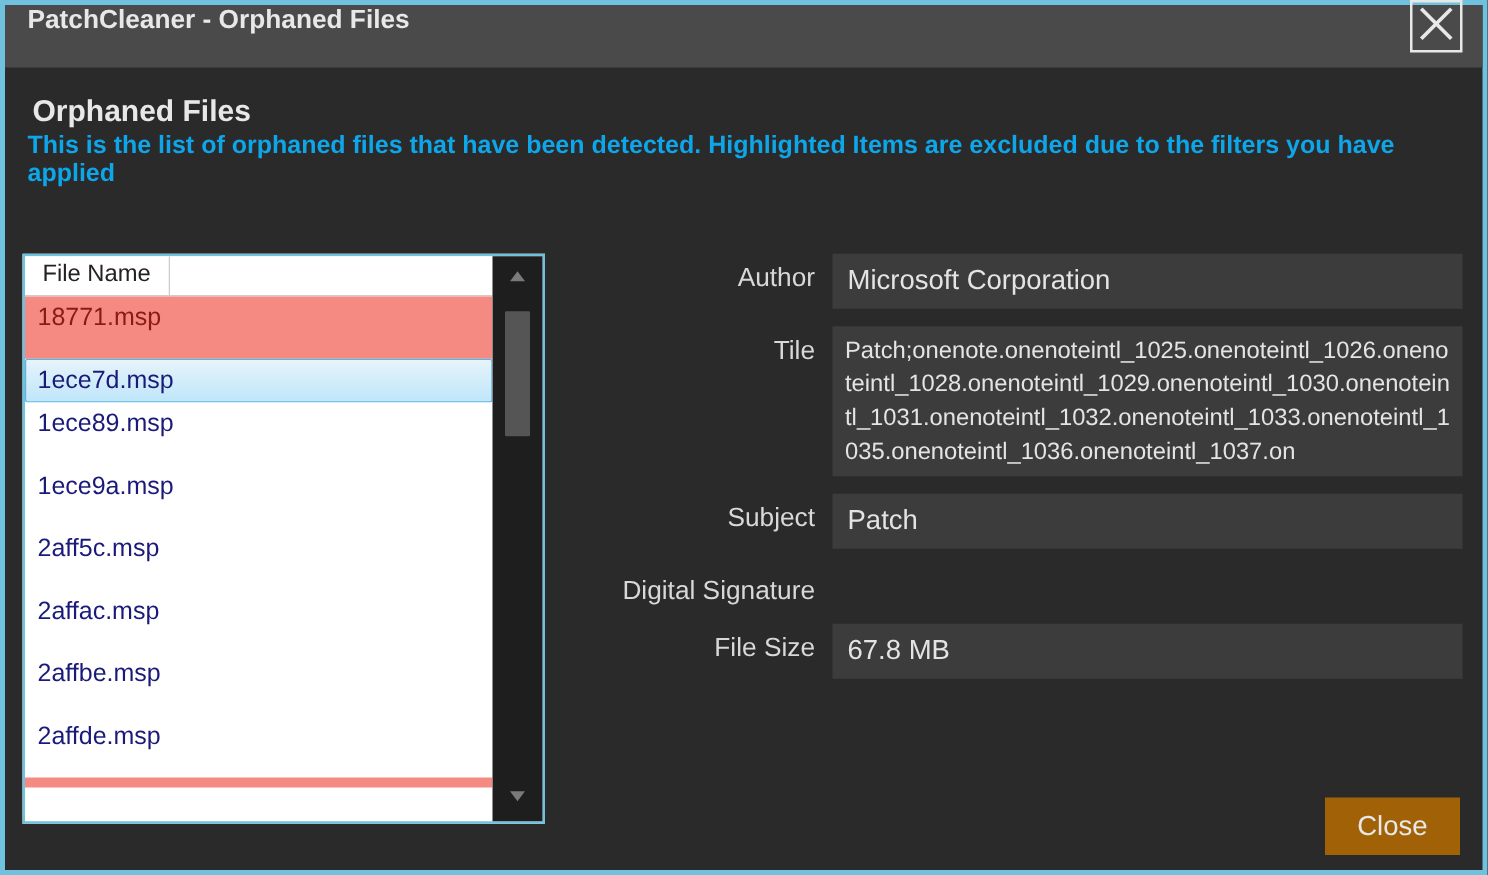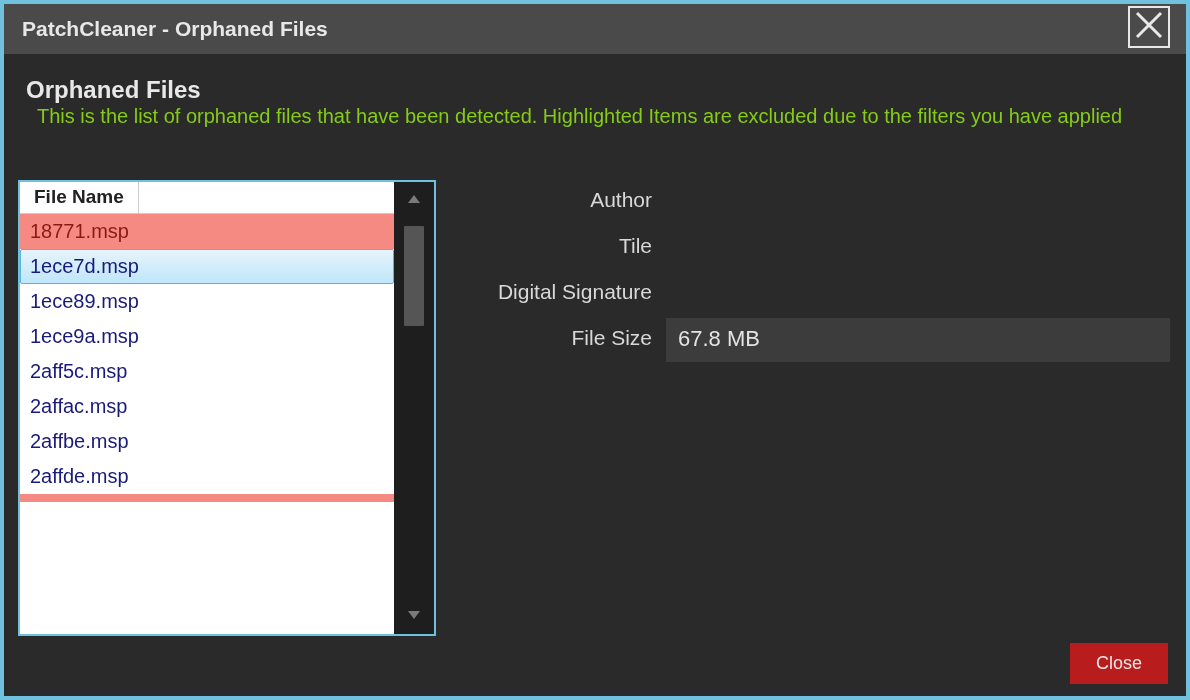--- a/index.html
+++ b/index.html
@@ -12,21 +12,20 @@
     position: absolute;
     top: 4px; left: 4px; right: 4px; bottom: 4px;
     background: #2a2a2a;
     display: flex;
     flex-direction: column;
   }
   .titlebar {
     height: 50px;
     background: #4a4a4a;
     display: flex;
-    align-items: center;
     padding: 0 16px 0 18px;
   }
   .titlebar-title {
     color: #e8e8e8;
     font-size: 21px;
     font-weight: 600;
     flex: 1;
   }
   .close-x {
     width: 42px; height: 42px;
@@ -46,25 +45,24 @@
     position: relative;
   }
   .section-title {
     color: #e8e8e8;
     font-size: 24px;
     font-weight: 600;
     margin-bottom: 1px;
     padding-left: 6px;
   }
   .section-desc {
-    color: #84cc16;
+    color: #0ea5e9;
     font-size: 20px;
-    font-weight: 400;
+    font-weight: 700;
     padding-left: 2px;
-    margin-left: 15px;
   }
 
   .main-row {
     display: flex;
     margin-top: 52px;
     align-items: flex-start;
   }
 
   
   .filelist-wrap {
@@ -85,32 +83,31 @@
     display: flex;
     height: 32px;
     background: #fff;
   }
   .col-header {
     padding: 4px 14px;
     font-size: 19px;
     color: #222;
     border-right: 1px solid #ccc;
     border-bottom: 1px solid #ccc;
-    font-weight: bold;
   }
   .col-header-rest {
     flex: 1;
     border-bottom: 1px solid #ccc;
   }
   .file-rows {
     flex: 1;
     overflow: hidden;
   }
   .file-row {
-    height: 35px;
+    height: 50px;
     line-height: 35px;
     padding: 0 10px;
     font-size: 20px;
     color: #1a1a7a;
     background: #fff;
     white-space: nowrap;
     overflow: hidden;
     cursor: pointer;
   }
   .file-row.excluded {
@@ -196,23 +193,23 @@
     font-size: 21px;
     padding-top: 8px;
   }
 
   .footer {
     position: absolute;
     right: 18px;
     bottom: 12px;
   }
   .btn-close {
-    background: #b91c1c;
+    background: #a16207;
     color: #e8e8e8;
-    font-size: 18px;
+    font-size: 22px;
     padding: 10px 26px;
     border: none;
     cursor: pointer;
   }
 </style>
 </head>
 <body>
 
 <div class="window">
 
@@ -263,23 +260,29 @@
             <span><svg viewBox="0 0 16 12">
                   <polygon points="2,2 14,2 8,10"></polygon>
                 </svg></span>
           </div>
         </div>
       </div>
 
       <div class="details">
         <div class="drow">
           <div class="dlabel">Author</div>
+          <div class="dvalue-box">Microsoft Corporation</div>
         </div>
         <div class="drow">
           <div class="dlabel">Tile</div>
+          <div class="dvalue-box multi">Patch;onenote.onenoteintl_1025.onenoteintl_1026.onenoteintl_1028.onenoteintl_1029.onenoteintl_1030.onenoteintl_1031.onenoteintl_1032.onenoteintl_1033.onenoteintl_1035.onenoteintl_1036.onenoteintl_1037.on</div>
+        </div>
+        <div class="drow">
+          <div class="dlabel">Subject</div>
+          <div class="dvalue-box">Patch</div>
         </div>
         <div class="drow">
           <div class="dlabel">Digital Signature</div>
           <div class="dvalue-plain"></div>
         </div>
         <div class="drow">
           <div class="dlabel">File Size</div>
           <div class="dvalue-box">67.8 MB</div>
         </div>
       </div>

